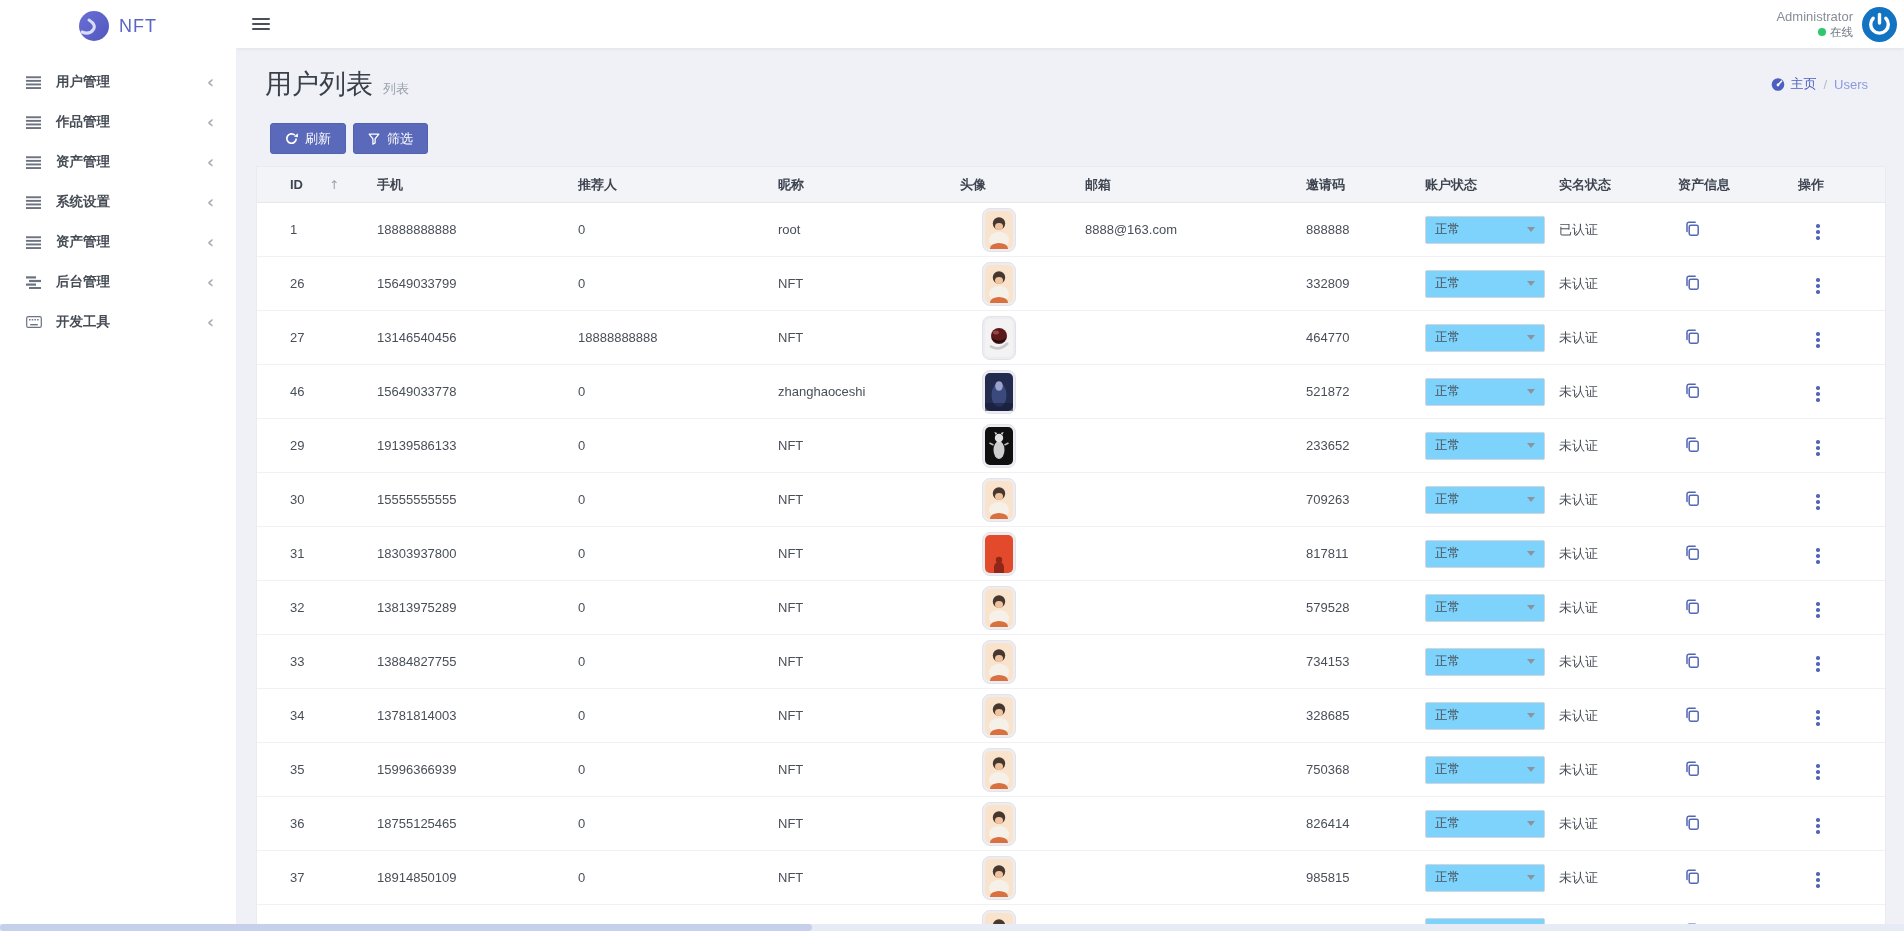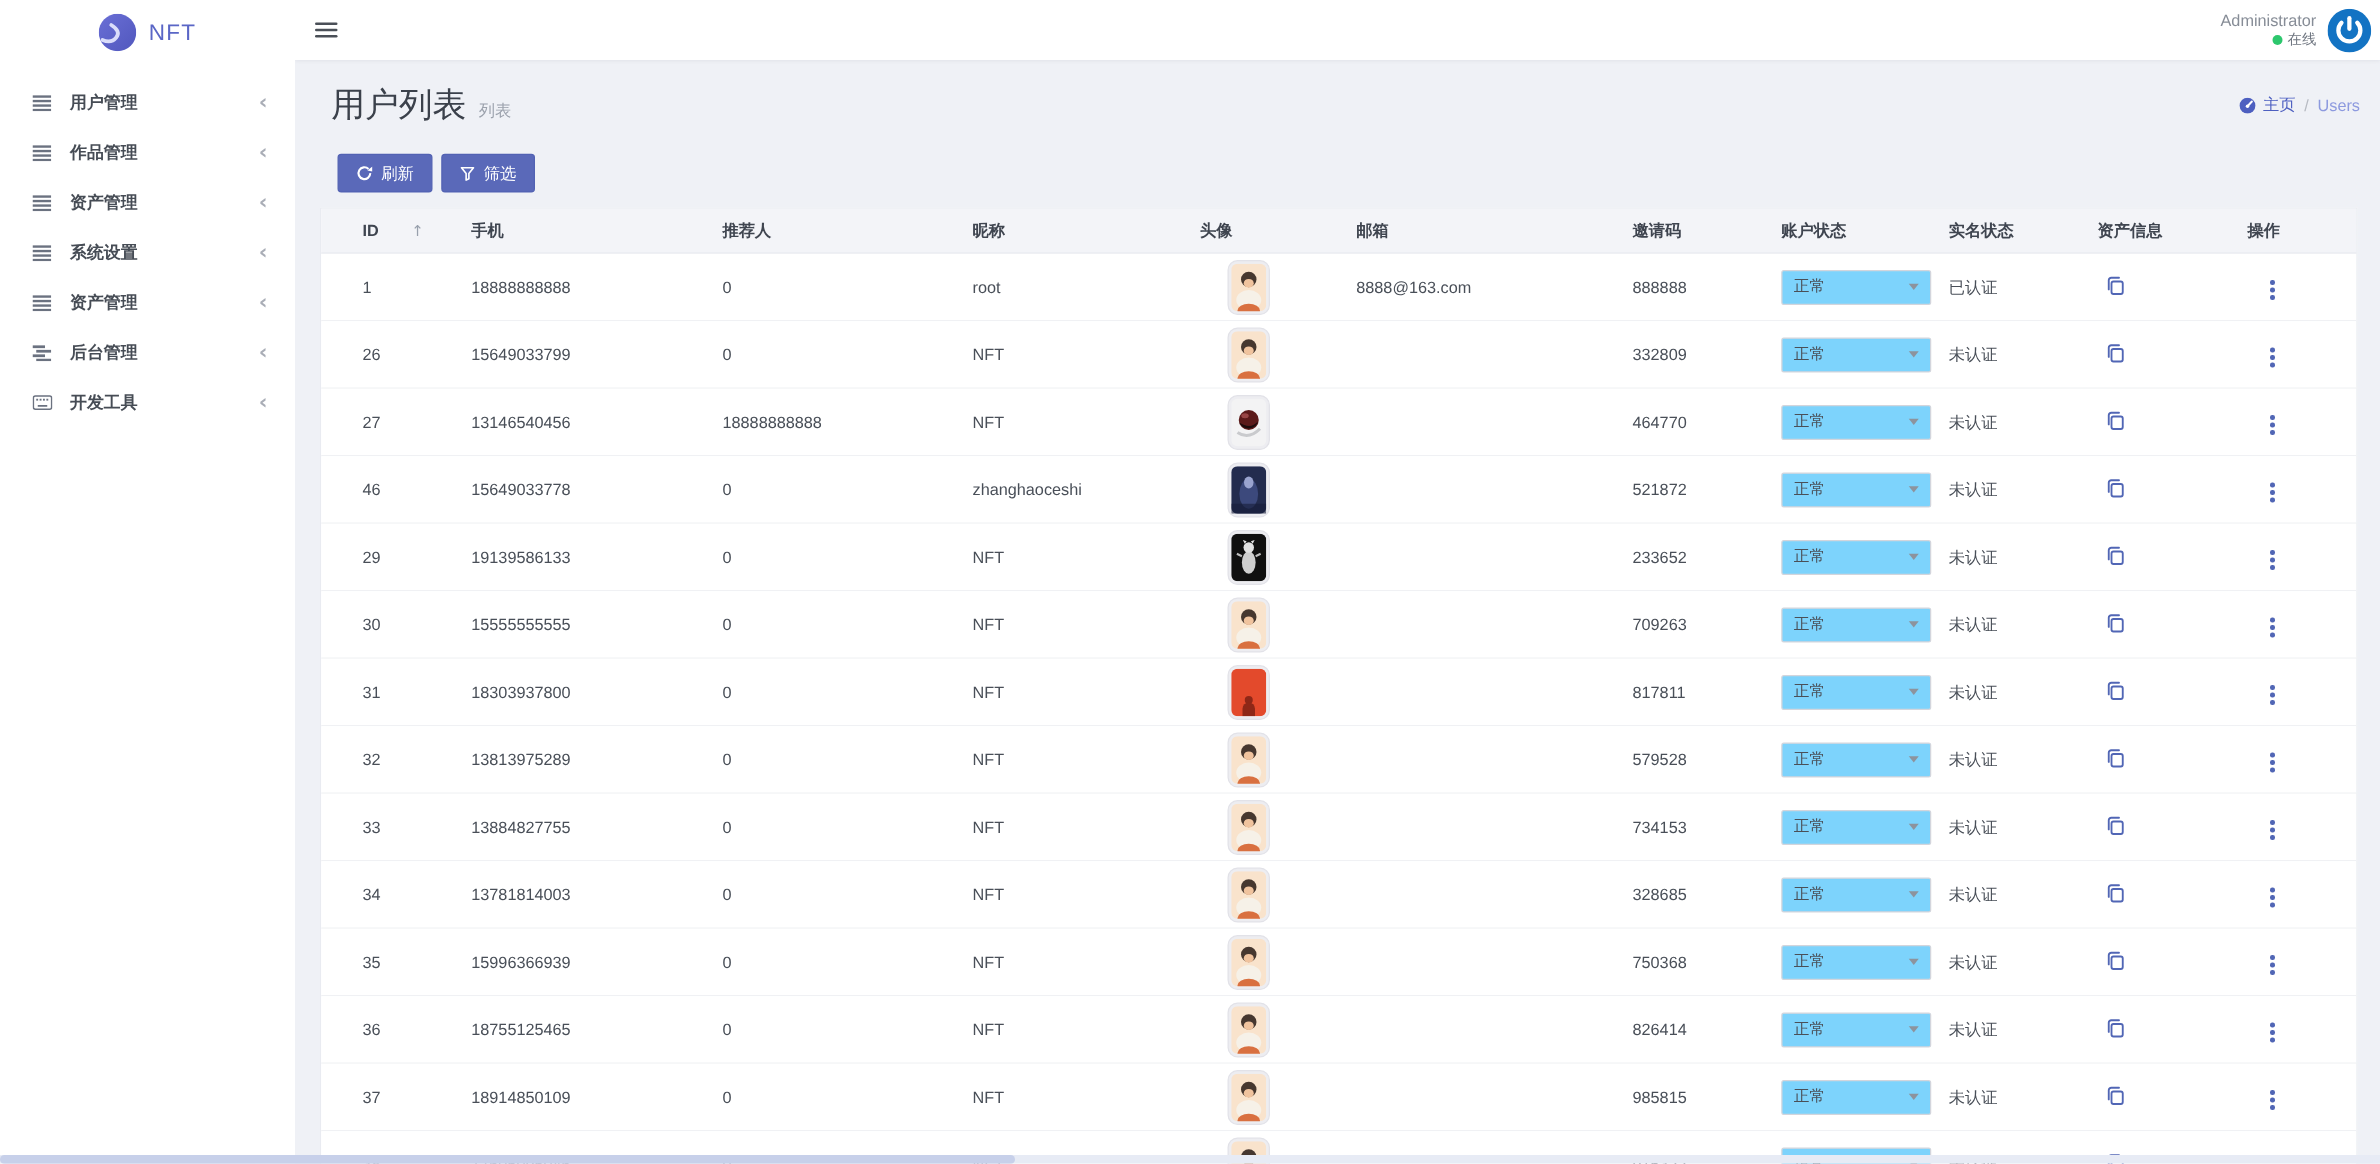--- a/index.html
+++ b/index.html
@@ -22,21 +22,21 @@
   .hamburger { width:18px; height:13px; display:flex; flex-direction:column; justify-content:space-between; cursor:pointer; }
   .hamburger i { display:block; height:2.4px; background:#4a4f57; border-radius:1px; }
   .user-block { margin-left:auto; display:flex; align-items:center; gap:9px; }
   .user-texts { text-align:left; line-height:1.25; }
   .user-name { font-size:13px; color:#878d97; }
   .online-row { display:flex; align-items:center; justify-content:flex-end; gap:4px; font-size:11.5px; color:#6f7680; }
   .online-dot { width:8px; height:8px; border-radius:50%; background:#2dc76d; display:inline-block; }
   .user-avatar { width:35px; height:35px; display:inline-flex; cursor:pointer; }
 
   
-  .main { position:absolute; left:236px; top:48px; right:0; bottom:0; padding:18px 16px 0 10px; overflow:hidden; }
+  .main { position:absolute; left:236px; top:48px; right:0; bottom:0; padding:18px 36px 0 10px; overflow:hidden; }
   .page-head { display:flex; align-items:center; justify-content:space-between; margin-left:19px; }
   .titles { display:flex; align-items:baseline; }
   .page-title { font-size:27px; font-weight:500; color:#3b414b; }
   .page-subtitle { font-size:13px; color:#9ba1ac; margin-left:10px; }
   .breadcrumb { display:flex; align-items:center; font-size:13px; }
   .bc-home { color:#4d5fc0; display:flex; align-items:center; gap:5px; cursor:pointer; text-decoration:none; }
   .bc-sep { color:#b6bac2; margin:0 7px; }
   .bc-current { color:#8d9adf; cursor:pointer; text-decoration:none; }
 
   .toolbar { margin:21px 0 0 24px; display:flex; gap:7px; }

